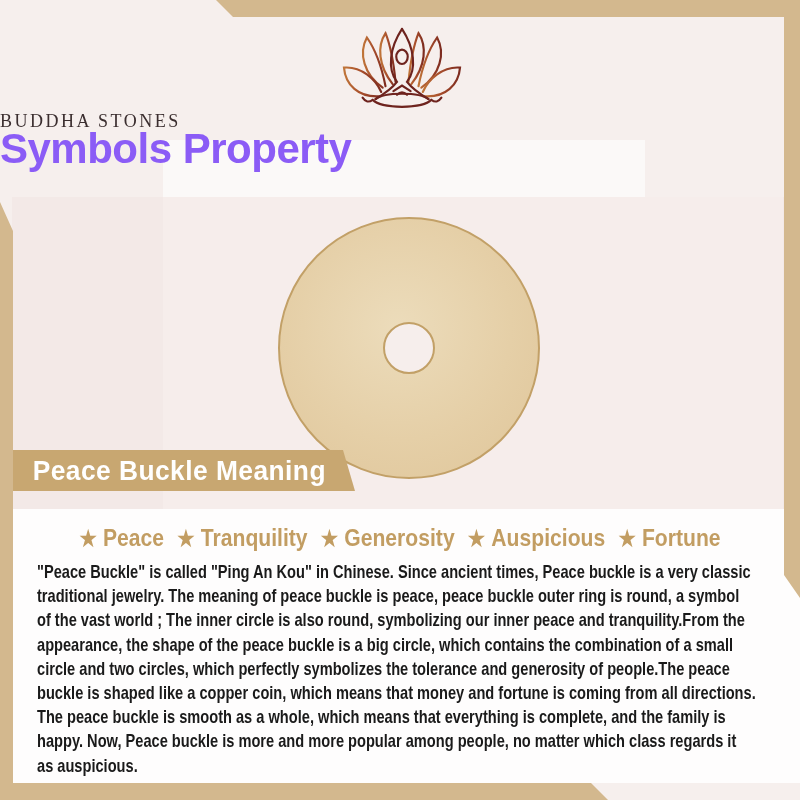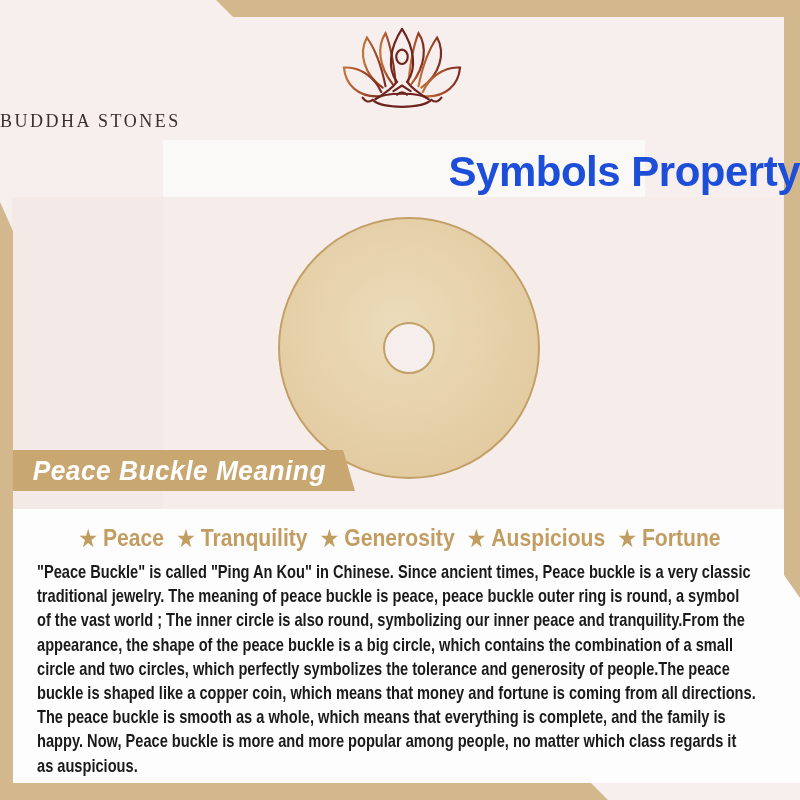--- a/index.html
+++ b/index.html
@@ -31,29 +31,28 @@
   }
 
   
   .logo{left:322px;top:16px;width:160px;height:96px;}
   .brand-name{
     left:0;top:111px;width:800px;text-align:left;
     font-family:"Liberation Serif", serif;
     font-size:18px;letter-spacing:2.5px;color:#3b2e2f;font-weight:400;
   }
   .page-title{
-    left:0;top:148px;width:800px;text-align:right;
-    font-size:42px;font-weight:700;color:#1d4ed8;letter-spacing:-0.5px;
+    left:0;top:125px;width:800px;text-align:left;
+    font-size:42px;font-weight:700;color:#8b5cf6;letter-spacing:-0.5px;
   }
 
   
   .ribbon{
     left:13px;top:450px;width:342px;height:41px;background:#c8a771;
     clip-path:polygon(0 0, 330px 0, 342px 41px, 0 41px);
-    font-style:italic;
   }
   .ribbon-label{
     display:block;padding-left:21px;line-height:41px;
     font-size:28px;font-weight:700;color:#ffffff;letter-spacing:0.5px;
     transform:scaleX(0.94);transform-origin:0 50%;white-space:nowrap;
   }
 
   
   .props{
     left:0;top:524px;width:800px;display:flex;justify-content:center;

